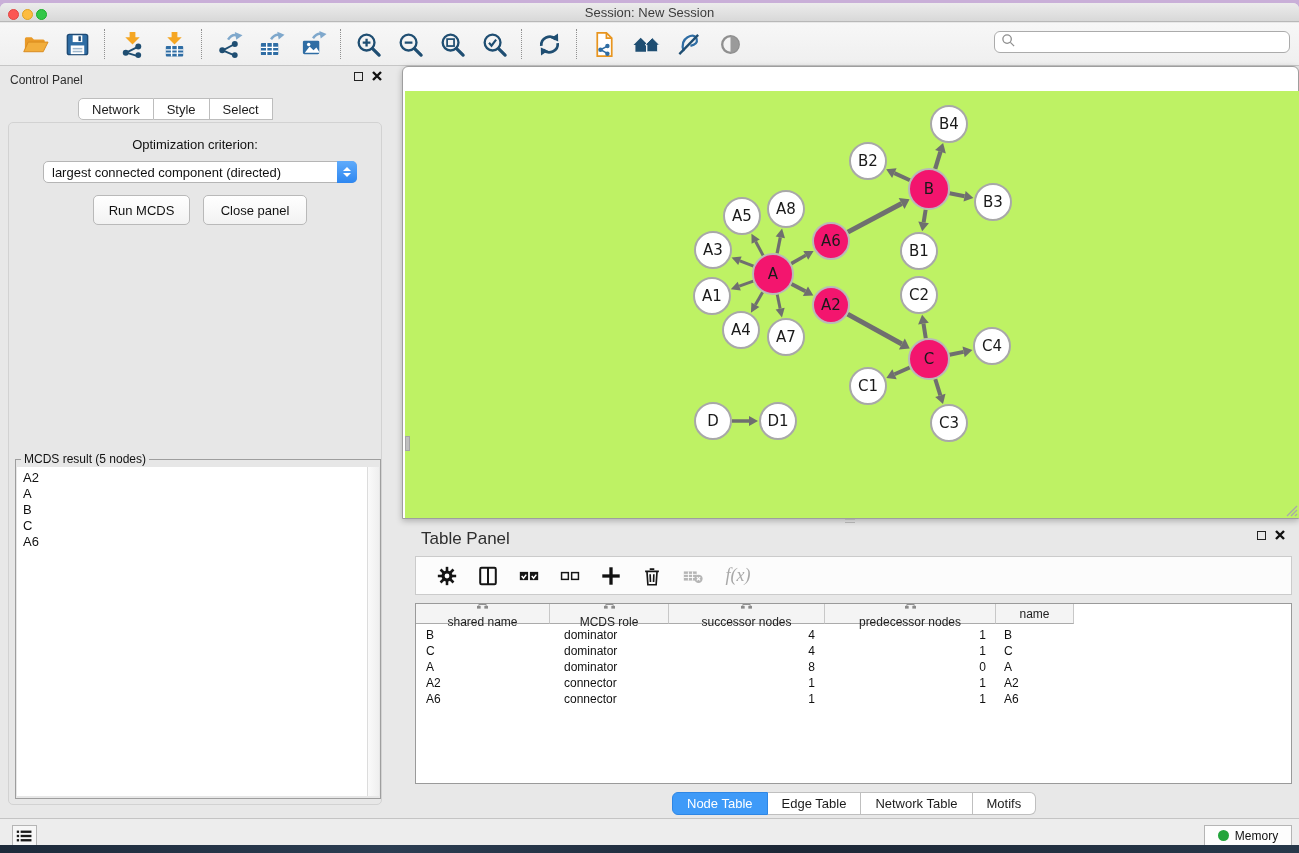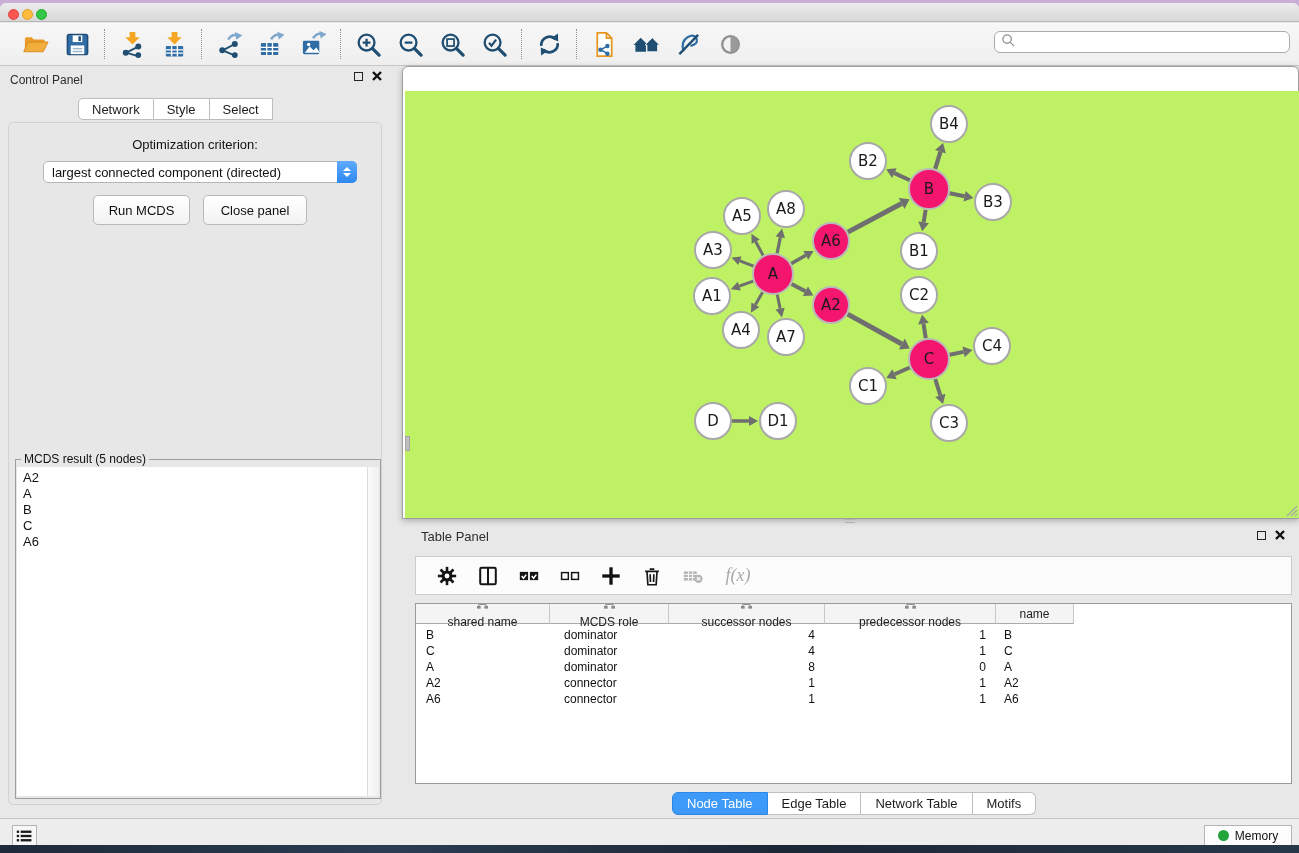--- a/index.html
+++ b/index.html
@@ -53,21 +53,21 @@
   .net-titlebar{position:absolute;left:0;top:0;right:0;height:24px;background:linear-gradient(#F3F3F3,#DDDDDD);border-bottom:1px solid #B3B3B3;border-radius:5px 5px 0 0;}
   .net-titlebar .tl{top:7px;width:10px;height:10px;}
   .net-titlebar .tl.red{left:7px;} .net-titlebar .tl.yel{left:20px;} .net-titlebar .tl.grn{left:33px;}
   .net-title{position:absolute;left:0;right:0;top:4px;text-align:center;font-size:13px;color:#3A3A3A;}
   .net-canvas{position:absolute;left:2px;top:24px;width:894px;height:427px;background:#bef264;}
   .vthumb{position:absolute;left:0;top:345px;width:5px;height:15px;background:#BFBFBF;border:1px solid #A5A5A5;}
   .grip{position:absolute;right:1px;bottom:1px;width:14px;height:14px;}
   .split-handle{position:absolute;left:443px;top:-5px;width:10px;height:4px;border-top:1px solid #AFAFAF;border-bottom:1px solid #AFAFAF;}
   
   .table-panel{position:absolute;left:402px;top:521px;width:897px;height:294px;}
-  .tp-title{position:absolute;left:19px;top:5px;font-size:13px;color:#2E2E2E;}
+  .tp-title{position:absolute;left:19px;top:5px;font-size:17px;color:#2E2E2E;}
   .tp-toolbar{position:absolute;left:13px;top:32px;width:877px;height:39px;background:#FCFCFC;border:1px solid #CBCBCB;display:flex;align-items:center;gap:15px;padding-left:18px;}
   .tp-toolbar .tico{width:26px;height:26px;display:flex;align-items:center;justify-content:center;}
   .tp-toolbar .tico svg{width:22px;height:22px;}
   .fx{font-family:"Liberation Serif",serif;font-style:italic;font-size:18px;color:#A8A8A8;}
   .dtable{position:absolute;left:13px;top:79px;width:877px;height:181px;background:#fff;border:1px solid #9A9A9A;overflow:hidden;}
   .thead{display:flex;height:20px;}
   .th{height:20px;background:#F4F4F4;border-right:1px solid #C8C8C8;border-bottom:1px solid #ABABAB;display:flex;align-items:center;justify-content:center;gap:5px;font-size:12px;color:#222;flex-direction:column;}
   .th.filler{flex:1;background:#fff;border-right:none;border-bottom:none;}
   .th svg{width:11px;height:11px;}
   .trow{display:flex;height:16px;}
@@ -89,20 +89,21 @@
 
 <div class="desktop">
   <div class="strip-bottom"></div>
 
   <div class="app">
 
     <div class="titlebar">
       <span class="tl red"></span>
       <span class="tl yel"></span>
       <span class="tl grn"></span>
+      <div class="title">Session: New Session</div>
     </div>
 
     <div class="toolbar" id="main-toolbar">
       <div class="tgroup">
           <div class="tbtn">
             <svg viewBox="0 0 28 28">
               <path d="M3 21 V8 q0-1.6 1.6-1.6 H10 l2.3 2.3 H22 q1.6 0 1.6 1.6 V12" fill="#E99A28"></path>
               <path d="M1.8 21.5 L6.5 11.5 H27 L22 21.5 Z" fill="#F2AE3C" stroke="#D88A1E"></path>
             </svg>
           </div>

